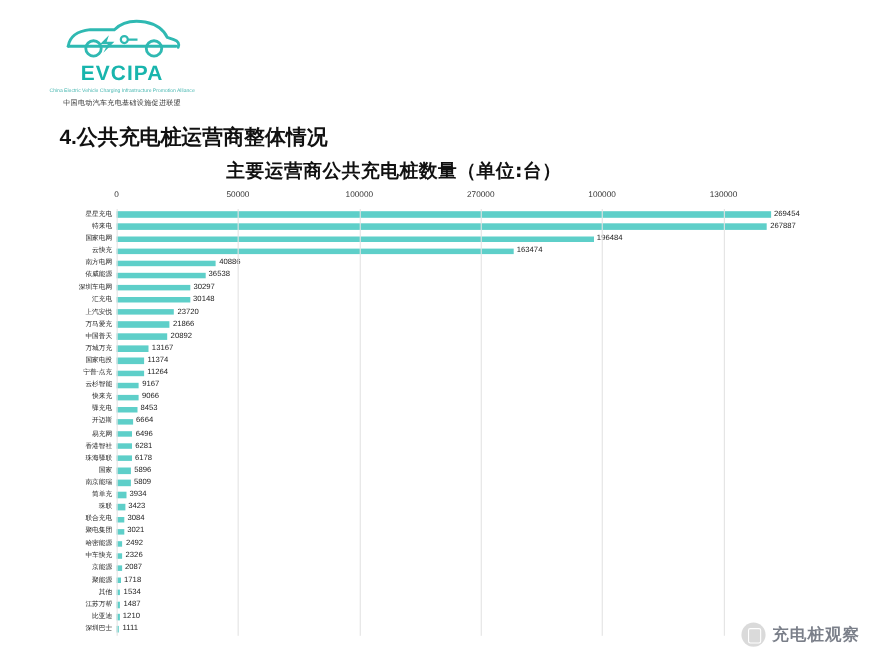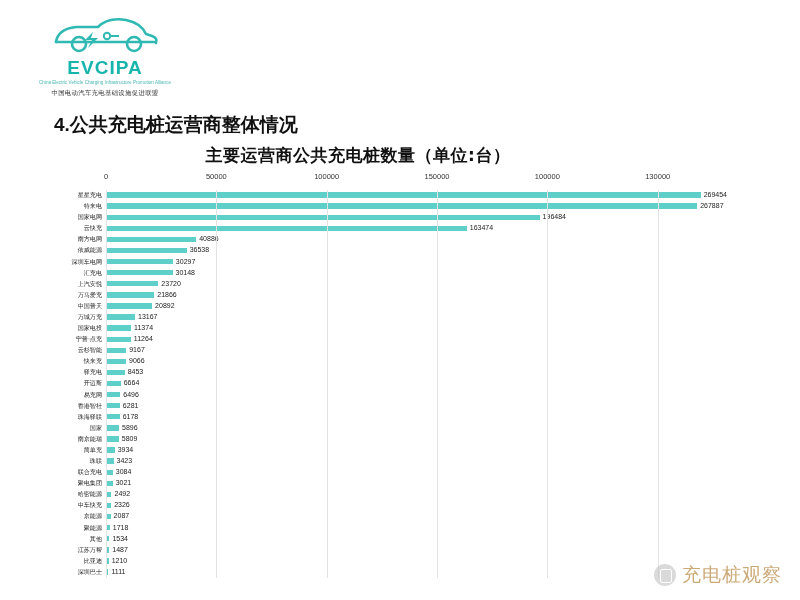--- a/index.html
+++ b/index.html
@@ -5,21 +5,21 @@
   html, body { margin:0; padding:0; }
   body {
     width:800px; height:600px;
     background:#ffffff;
     font-family:"Liberation Sans", sans-serif;
     position:relative;
     overflow:hidden;
   }
   
   .header {
-    position:absolute; left:2px; top:0; width:727px; height:105px;
+    position:absolute; left:8px; top:0; width:727px; height:105px;
   }
   .logo-box {
     position:absolute; left:18px; top:12px; width:170px; height:88px;
     display:flex; flex-direction:column; align-items:center; justify-content:flex-start;
   }
   .logo-car {
     width:118px; height:44px; position:relative;
   }
   .logo-text {
     font-family:"Liberation Sans", sans-serif;
@@ -97,21 +97,21 @@
   }
   .wm-circle {
     width:22px; height:22px; border-radius:50%;
     background:#bdbdbd; position:relative;
   }
   .wm-circle:after{
     content:""; position:absolute; left:6px; top:5px; width:10px; height:12px;
     border:1.6px solid #fff; border-radius:2px;
   }
   .wm-text {
-    font-size:19px; color:#a16207; font-weight:normal;
+    font-size:15px; color:#0f172a; font-weight:bold;
     font-family:"DejaVu Sans", sans-serif;
     letter-spacing:1px;
   }
 </style>
 </head>
 <body>
 
 <div class="header">
 
   <div class="logo-box">
@@ -137,21 +137,21 @@
   <span class="num">4.</span><span>公共充电桩运营商整体情况</span>
 </div>
 
 <div class="chart-title">主要运营商公共充电桩数量（单位:台）</div>
 
 <div class="chart-area">
   <div class="axis-labels" id="axis-labels">
       <div class="axis-label" style="left: 48px;">0</div>
       <div class="axis-label" style="left: 158.345px;">50000</div>
       <div class="axis-label" style="left: 268.69px;">100000</div>
-      <div class="axis-label" style="left: 379.034px;">150000</div>
+      <div class="axis-label" style="left: 379.034px;">270000</div>
       <div class="axis-label" style="left: 489.379px;">100000</div>
       <div class="axis-label" style="left: 599.724px;">130000</div>
     </div>
   <div class="plot" id="plot">
       <div class="row" style="top: 1px;">
         <div class="cat-label">星星充电</div>
         <div class="bar" style="width: 594.657px; background: rgb(94, 207, 201);"></div>
         <div class="val-label">269454</div>
       </div>
       <div class="row" style="top: 12.0857px;">

